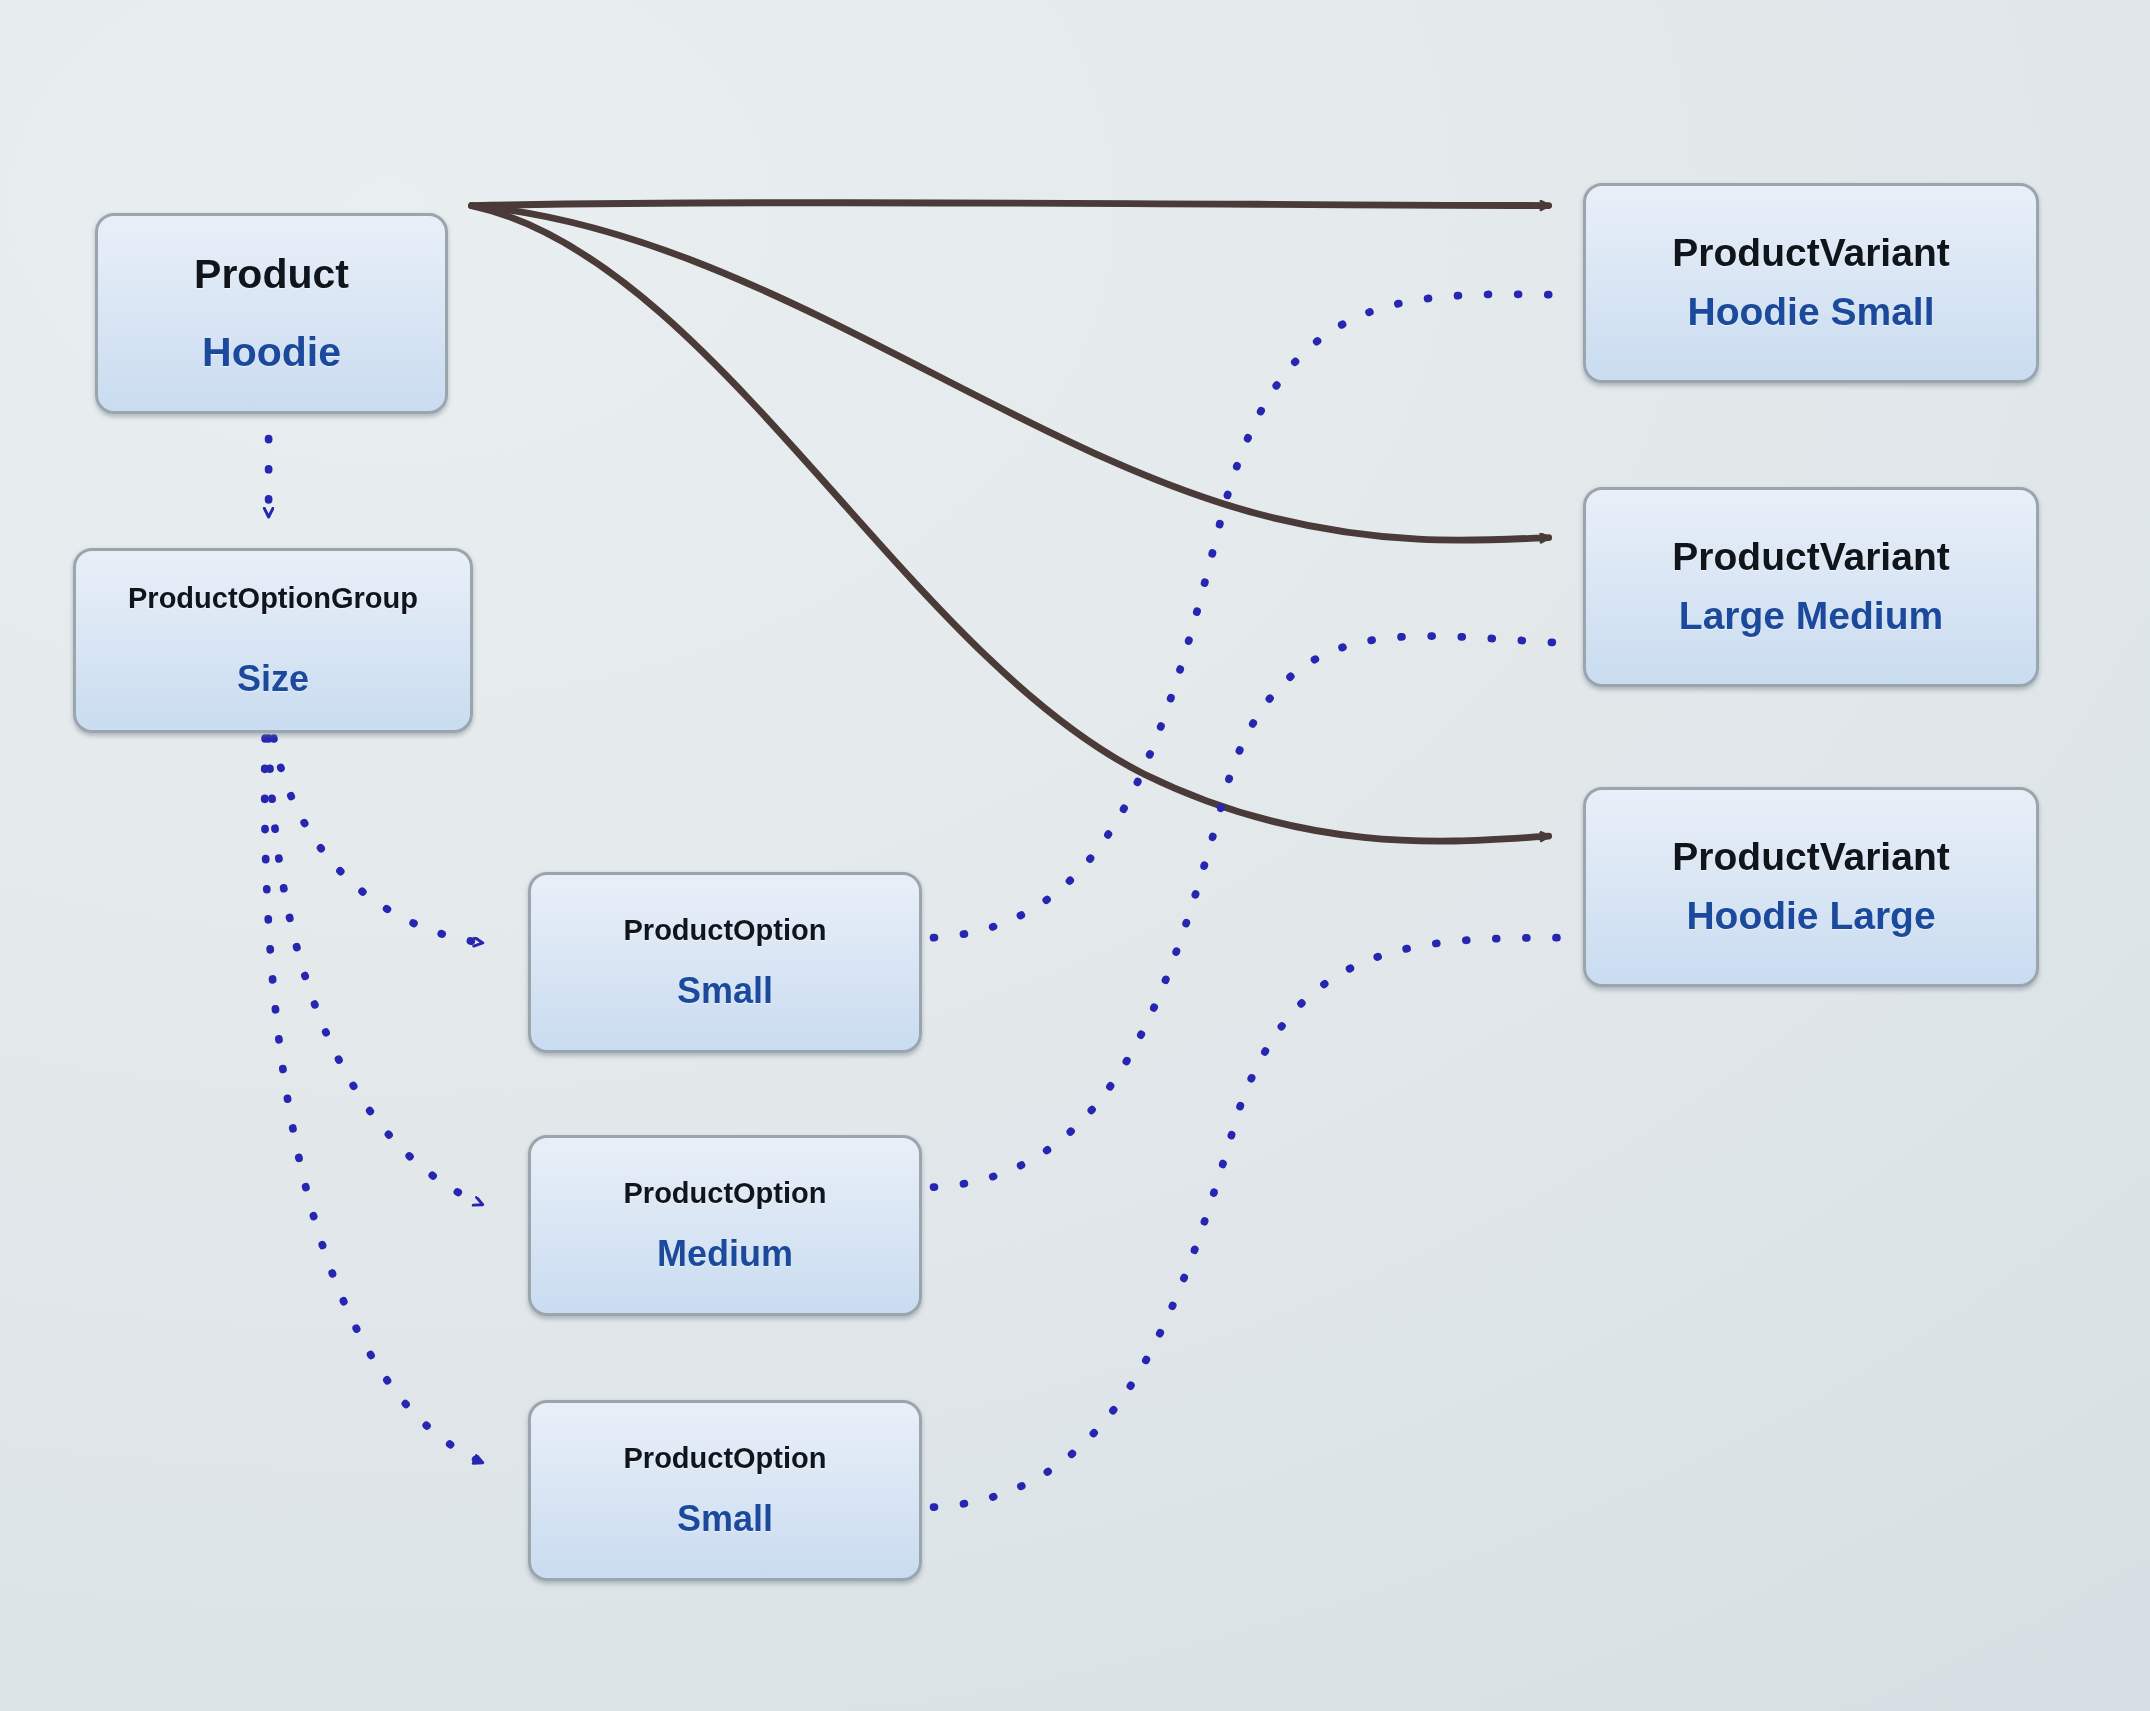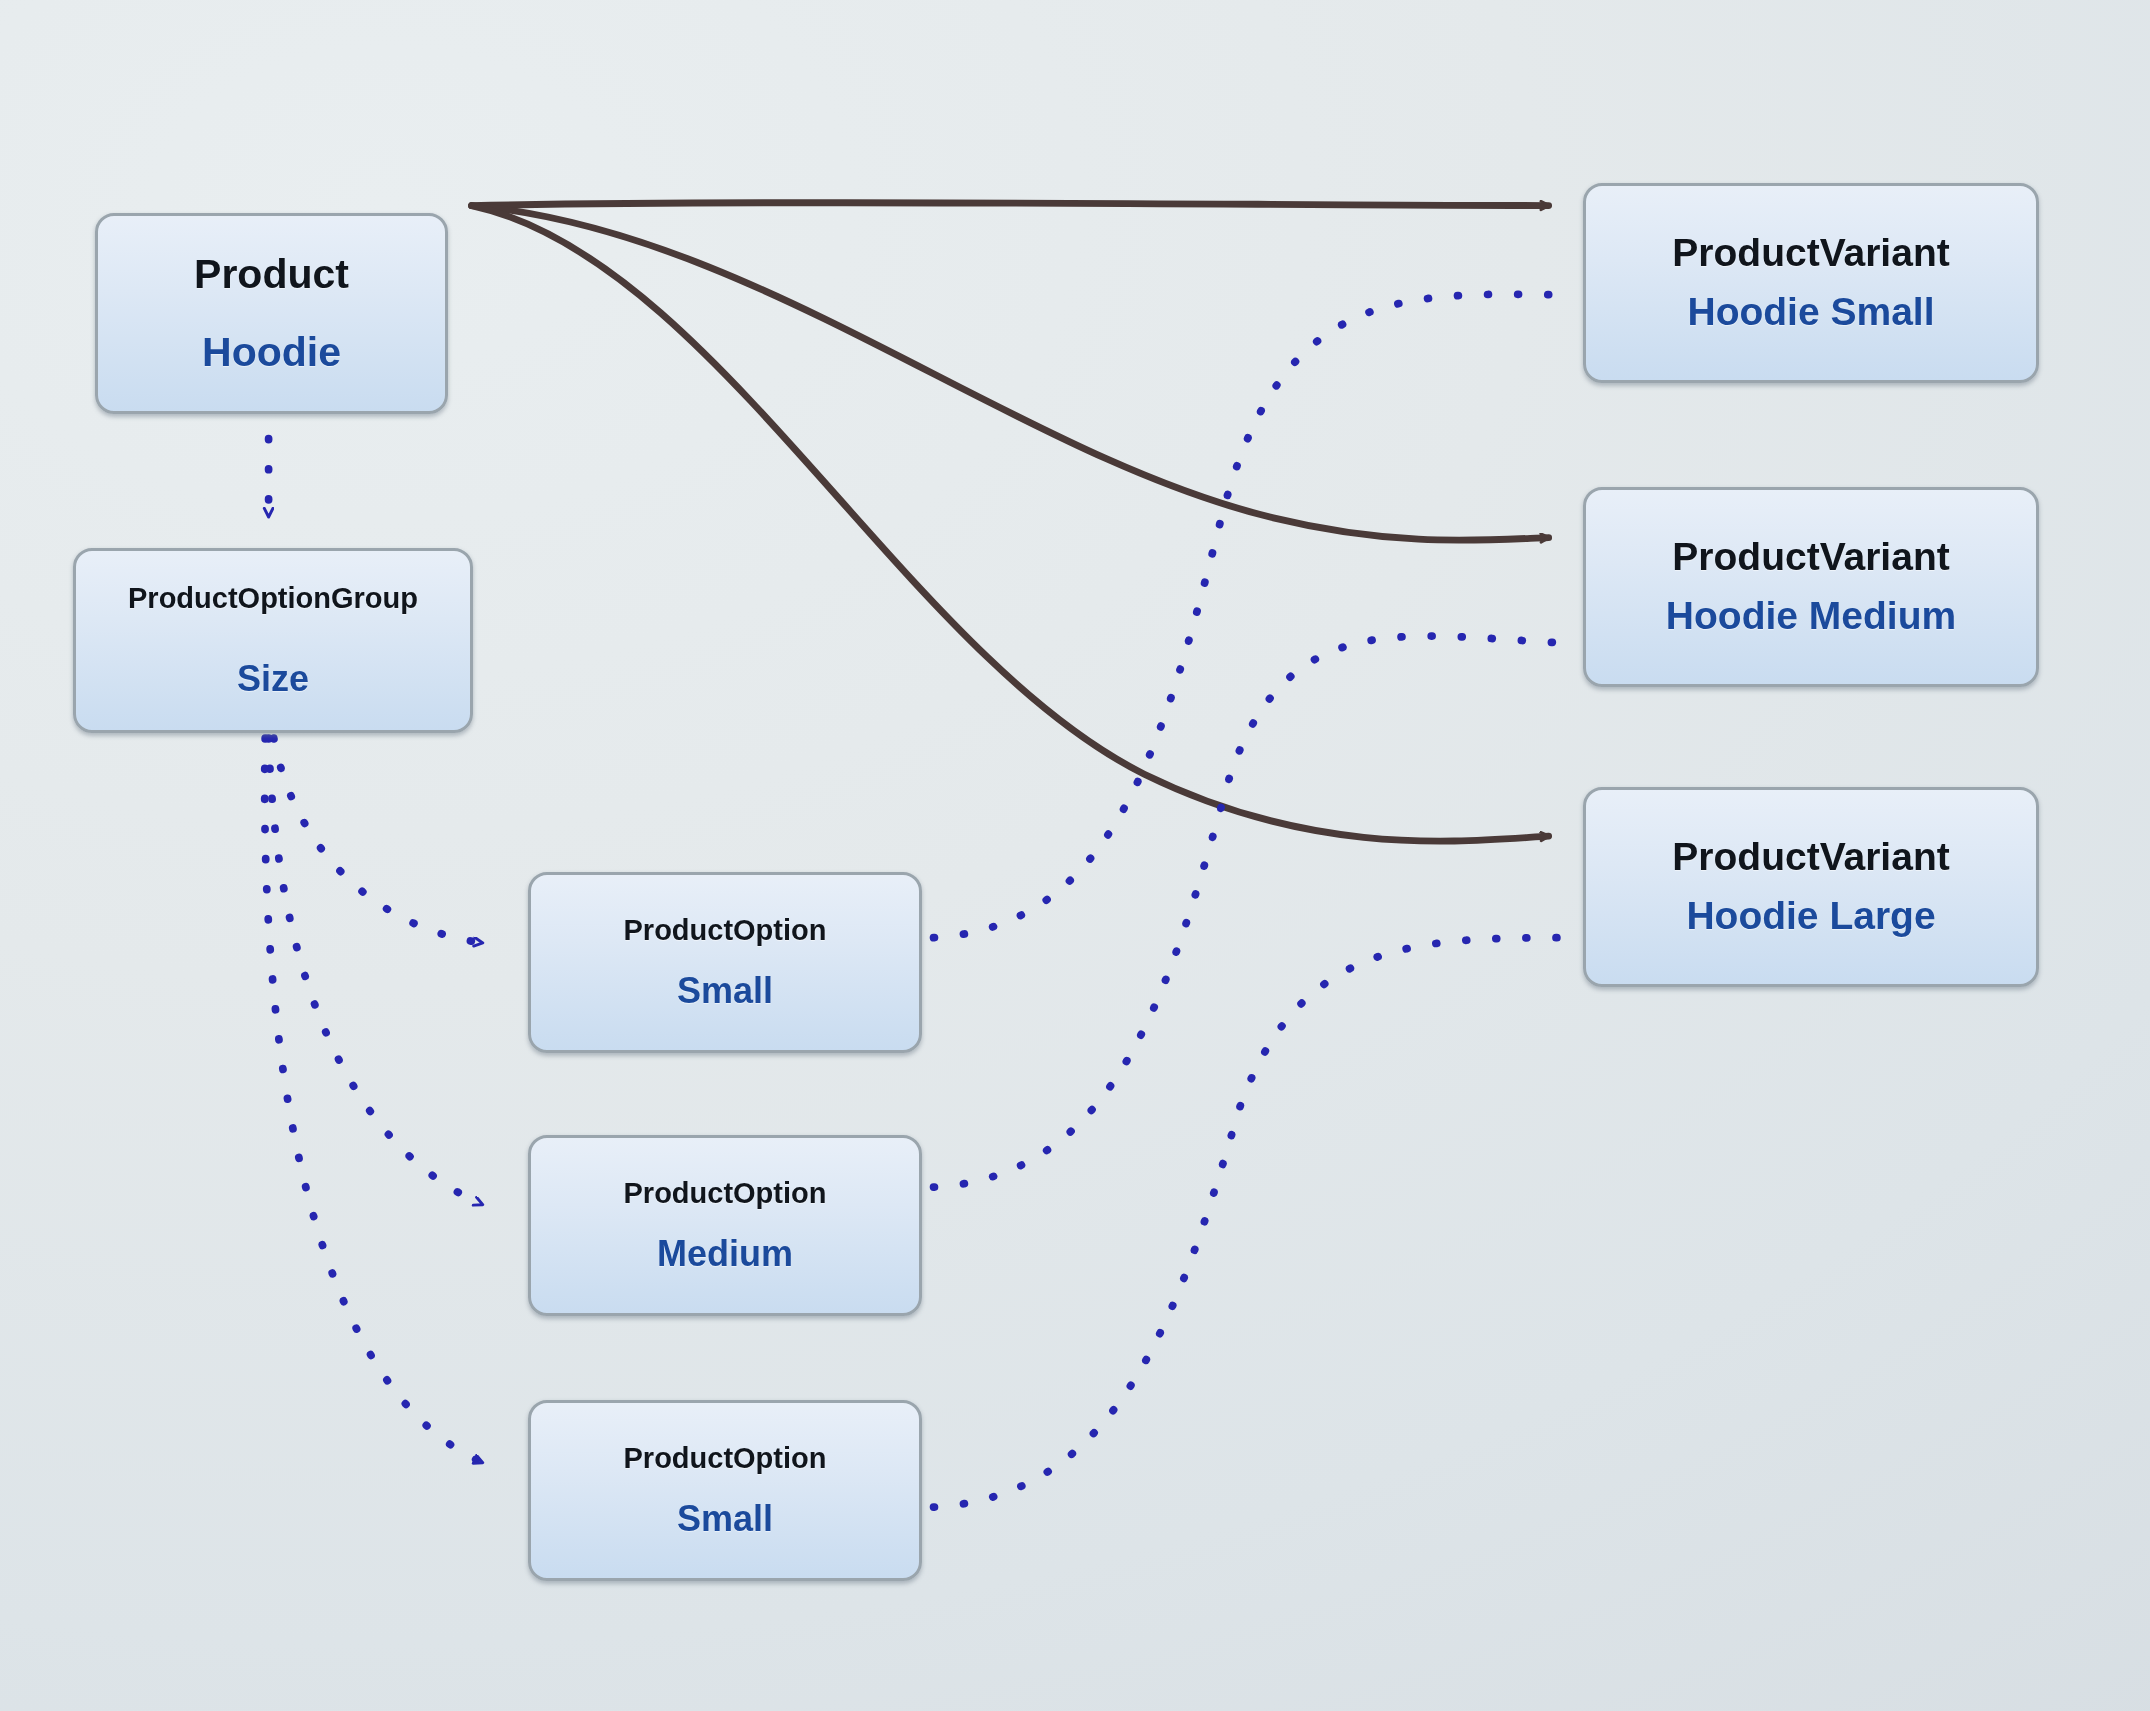--- a/index.html
+++ b/index.html
@@ -118,21 +118,21 @@
     <div class="val">Small</div>
   </div>
 
   <div class="node var" style="left:1583px; top:183px; width:456px; height:200px;">
     <div class="type">ProductVariant</div>
     <div class="val">Hoodie Small</div>
   </div>
 
   <div class="node var" style="left:1583px; top:487px; width:456px; height:200px;">
     <div class="type">ProductVariant</div>
-    <div class="val">Hoodie Medium</div>
+    <div class="val">Large Medium</div>
   </div>
 
   <div class="node var" style="left:1583px; top:787px; width:456px; height:200px;">
     <div class="type">ProductVariant</div>
     <div class="val">Hoodie Large</div>
   </div>
 
 </div>
 
 

